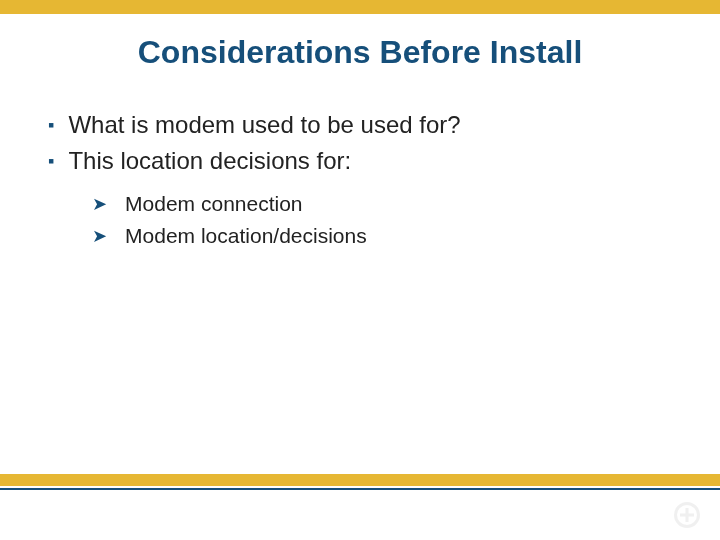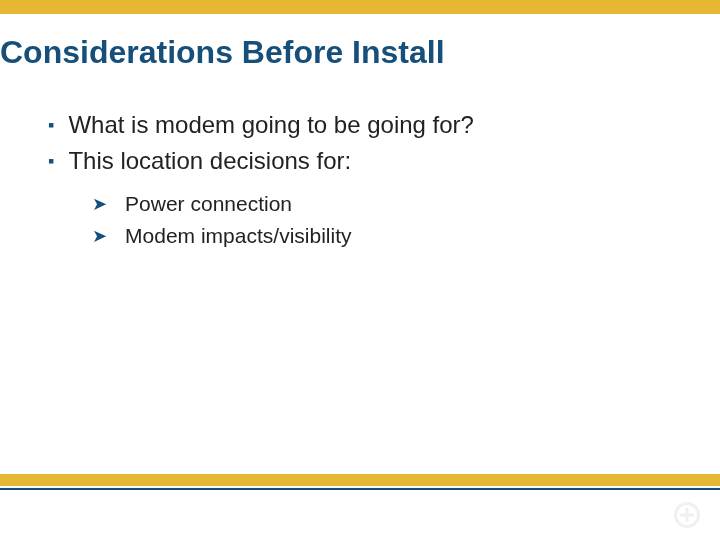--- a/index.html
+++ b/index.html
@@ -16,20 +16,21 @@
     top: 0; left: 0;
     width: 100%;
     height: 14px;
     background: #e6b733;
   }
   .title {
     position: absolute;
     top: 34px;
     left: 0;
     width: 100%;
+    text-align: center;
     font-size: 32px;
     font-weight: bold;
     color: #164f7a;
   }
   .content {
     position: absolute;
     top: 110px;
     left: 48px;
     right: 48px;
   }
@@ -136,35 +137,35 @@
 <div class="slide">
 
   <div class="top-bar"></div>
 
   <h1 class="title">Considerations Before Install</h1>
 
   <div class="content">
     <ul class="bullet-list">
       <li class="bullet-item">
         <span class="bullet-marker">▪</span>
-        <span class="bullet-text">What is modem going to be going for?</span>
+        <span class="bullet-text">What is modem used to be used for?</span>
       </li>
       <li class="bullet-item">
         <span class="bullet-marker">▪</span>
         <span class="bullet-text">This location decisions for:</span>
       </li>
     </ul>
     <ul class="sub-list">
       <li class="sub-item">
         <span class="sub-marker">➤</span>
-        <span class="sub-text">Power connection</span>
+        <span class="sub-text">Modem connection</span>
       </li>
       <li class="sub-item">
         <span class="sub-marker">➤</span>
-        <span class="sub-text">Modem impacts/visibility</span>
+        <span class="sub-text">Modem location/decisions</span>
       </li>
     </ul>
   </div>
 
   <div class="bottom-bar"></div>
   <div class="bottom-line"></div>
 
   <div class="logo">
     <div class="logo-circle"></div>
     <span class="logo-text"></span>

